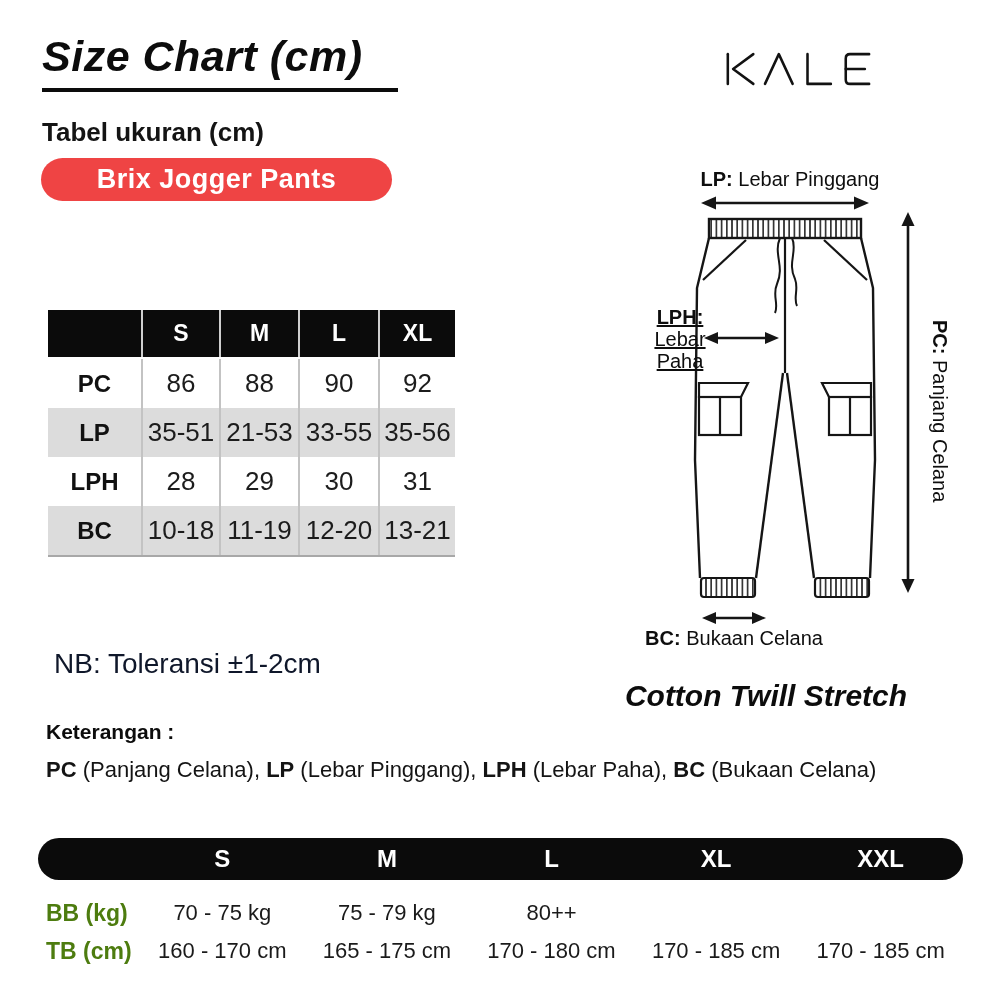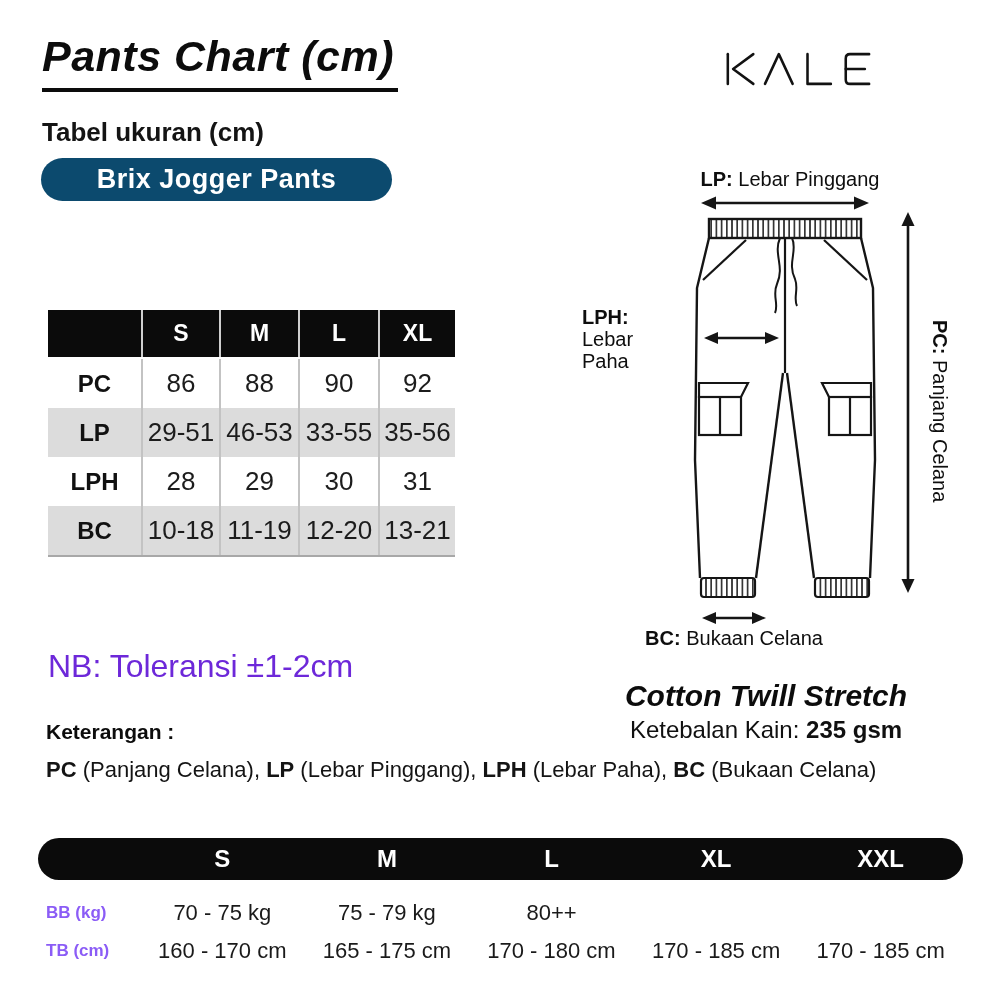--- a/index.html
+++ b/index.html
@@ -15,21 +15,21 @@
     font-size:43px; font-weight:bold; font-style:italic; letter-spacing:0.5px;
     color:#0c0c0c; padding-bottom:7px; border-bottom:4px solid #0c0c0c;
     display:inline-block; min-width:356px;
   }
   .sub-title { font-size:26px; margin-top:25px; color:#141414;font-weight:bold; }
 
   .brand-logo { position:absolute; left:706px; top:52px; }
 
   .badge {
     position:absolute; left:41px; top:158px; width:351px; height:43px;
-    background:#0c4a6e; border-radius:22px; display:flex;
+    background:#ef4444; border-radius:22px; display:flex;
     align-items:center; justify-content:center;
   }
   .badge span { color:#ffffff; font-size:27px; font-weight:bold; letter-spacing:0.5px; }
 
   
   .size-table {
     position:absolute; left:48px; top:310px; width:407px;
     display:grid; grid-template-columns:93px 78px 79px 80px 77px;
     grid-auto-rows:49px; border-bottom:2px solid #a8a8a8;
   }
@@ -42,57 +42,57 @@
   .row-even { background:#ffffff; }
   .row-odd  { background:#dcdcdc; }
   .st-label { font-weight:bold; font-size:24px; color:#111; }
   .st-val   { font-size:26px; color:#1c1c1c; }
 
   
   .diagram-svg { position:absolute; left:615px; top:160px; }
   .diag-label { position:absolute; font-size:20px; color:#0e0e0e; white-space:nowrap; }
   .diag-label b { font-weight:bold; }
   .lp-label  { left:640px; top:168px; width:300px; text-align:center; }
-  .lph-label { left:582px; top:306px; width:100px; line-height:22px; white-space:normal; }
+  .lph-label { left:630px; top:306px; width:100px; text-align:center; line-height:22px; white-space:normal;text-decoration:underline; }
   .pc-label  { left:928px; top:296px; height:230px; writing-mode:vertical-rl; text-align:center; }
   .bc-label  { left:614px; top:627px; width:240px; text-align:center; }
 
   
-  .nb-note { position:absolute; left:48px; top:648px; font-size:32px; color:#6d28d9; }
+  .nb-note { position:absolute; left:54px; top:648px; font-size:28px; color:#0f172a; }
   .fabric { position:absolute; left:566px; top:679px; width:400px; text-align:center; }
   .fabric-title { font-size:30px; font-weight:bold; color:#0c0c0c;font-style:italic; }
   .fabric-sub { font-size:24px; margin-top:3px; color:#101010; }
   .fabric-sub b { font-weight:bold; }
   .legend-title { position:absolute; left:46px; top:720px; font-size:21px; font-weight:bold; color:#0c0c0c; }
   .legend-line { position:absolute; left:46px; top:757px; width:930px; font-size:22px; color:#141414; }
   .legend-line b { font-weight:bold; }
 
   
   .fit-table { position:absolute; left:38px; top:838px; width:925px; }
   .ft-head {
     height:42px; background:#0b0b0b; border-radius:21px;
     display:grid; grid-template-columns:102px repeat(5, 1fr); align-items:center;
   }
   .ft-head .ft-cell { text-align:center; color:#ffffff; font-weight:bold; font-size:24px; }
   .ft-body { margin-top:14px; }
   .ft-row { display:grid; grid-template-columns:102px repeat(5, 1fr); height:38px; align-items:center; }
-  .ft-label { font-weight:bold; font-size:17px; padding-left:8px; color:#8b5cf6; }
+  .ft-label { font-weight:bold; font-size:23px; padding-left:8px; color:#4d7c0f; }
   .ft-val { text-align:center; font-size:22px; color:#1a1a1a; }
 
   svg .ln { stroke:#151515; fill:none; }
   svg .fw { fill:#ffffff; stroke:#151515; }
   svg .ar { fill:#151515; stroke:none; }
 </style>
 </head>
 <body>
 
 <div class="page">
 
   <div class="title-wrap">
-    <div class="main-title">Pants Chart (cm)</div>
+    <div class="main-title">Size Chart (cm)</div>
     <div class="sub-title">Tabel ukuran (cm)</div>
   </div>
 
   <div class="brand-logo">
     <svg width="186" height="34" viewBox="0 0 140 32">
       <g stroke="#121212" stroke-width="2.4" fill="none" stroke-linecap="round" stroke-linejoin="round">
         <path d="M3,2 L3,30"></path>
         <path d="M27,2 L8,16 L27,30"></path>
         <path d="M38,30 L51,2 L64,30"></path>
         <path d="M78,2 L78,30 L100,30"></path>
@@ -113,22 +113,22 @@
     <div class="st-cell st-head">L</div>
     <div class="st-cell st-head">XL</div>
 
     <div class="st-cell row-even col0 st-label">PC</div>
     <div class="st-cell row-even st-val">86</div>
     <div class="st-cell row-even st-val">88</div>
     <div class="st-cell row-even st-val">90</div>
     <div class="st-cell row-even st-val">92</div>
 
     <div class="st-cell row-odd col0 st-label">LP</div>
-    <div class="st-cell row-odd st-val">29-51</div>
-    <div class="st-cell row-odd st-val">46-53</div>
+    <div class="st-cell row-odd st-val">35-51</div>
+    <div class="st-cell row-odd st-val">21-53</div>
     <div class="st-cell row-odd st-val">33-55</div>
     <div class="st-cell row-odd st-val">35-56</div>
 
     <div class="st-cell row-even col0 st-label">LPH</div>
     <div class="st-cell row-even st-val">28</div>
     <div class="st-cell row-even st-val">29</div>
     <div class="st-cell row-even st-val">30</div>
     <div class="st-cell row-even st-val">31</div>
 
     <div class="st-cell row-odd col0 st-label">BC</div>
@@ -219,23 +219,20 @@
     <b>PC:</b><span> Panjang Celana</span>
   </div>
   <div class="diag-label bc-label">
     <b>BC:</b><span> Bukaan Celana</span>
   </div>
 
   <div class="nb-note">NB: Toleransi ±1-2cm</div>
 
   <div class="fabric">
     <div class="fabric-title">Cotton Twill Stretch</div>
-    <div class="fabric-sub">
-      <span>Ketebalan Kain: </span><b>235 gsm</b>
-    </div>
   </div>
 
   <div class="legend-title">Keterangan :</div>
   <div class="legend-line">
     <b>PC</b><span> (Panjang Celana), </span><b>LP</b><span> (Lebar Pinggang), </span><b>LPH</b><span> (Lebar Paha), </span><b>BC</b><span> (Bukaan Celana)</span>
   </div>
 
   <div class="fit-table">
     <div class="ft-head">
       <div class="ft-cell"></div>

